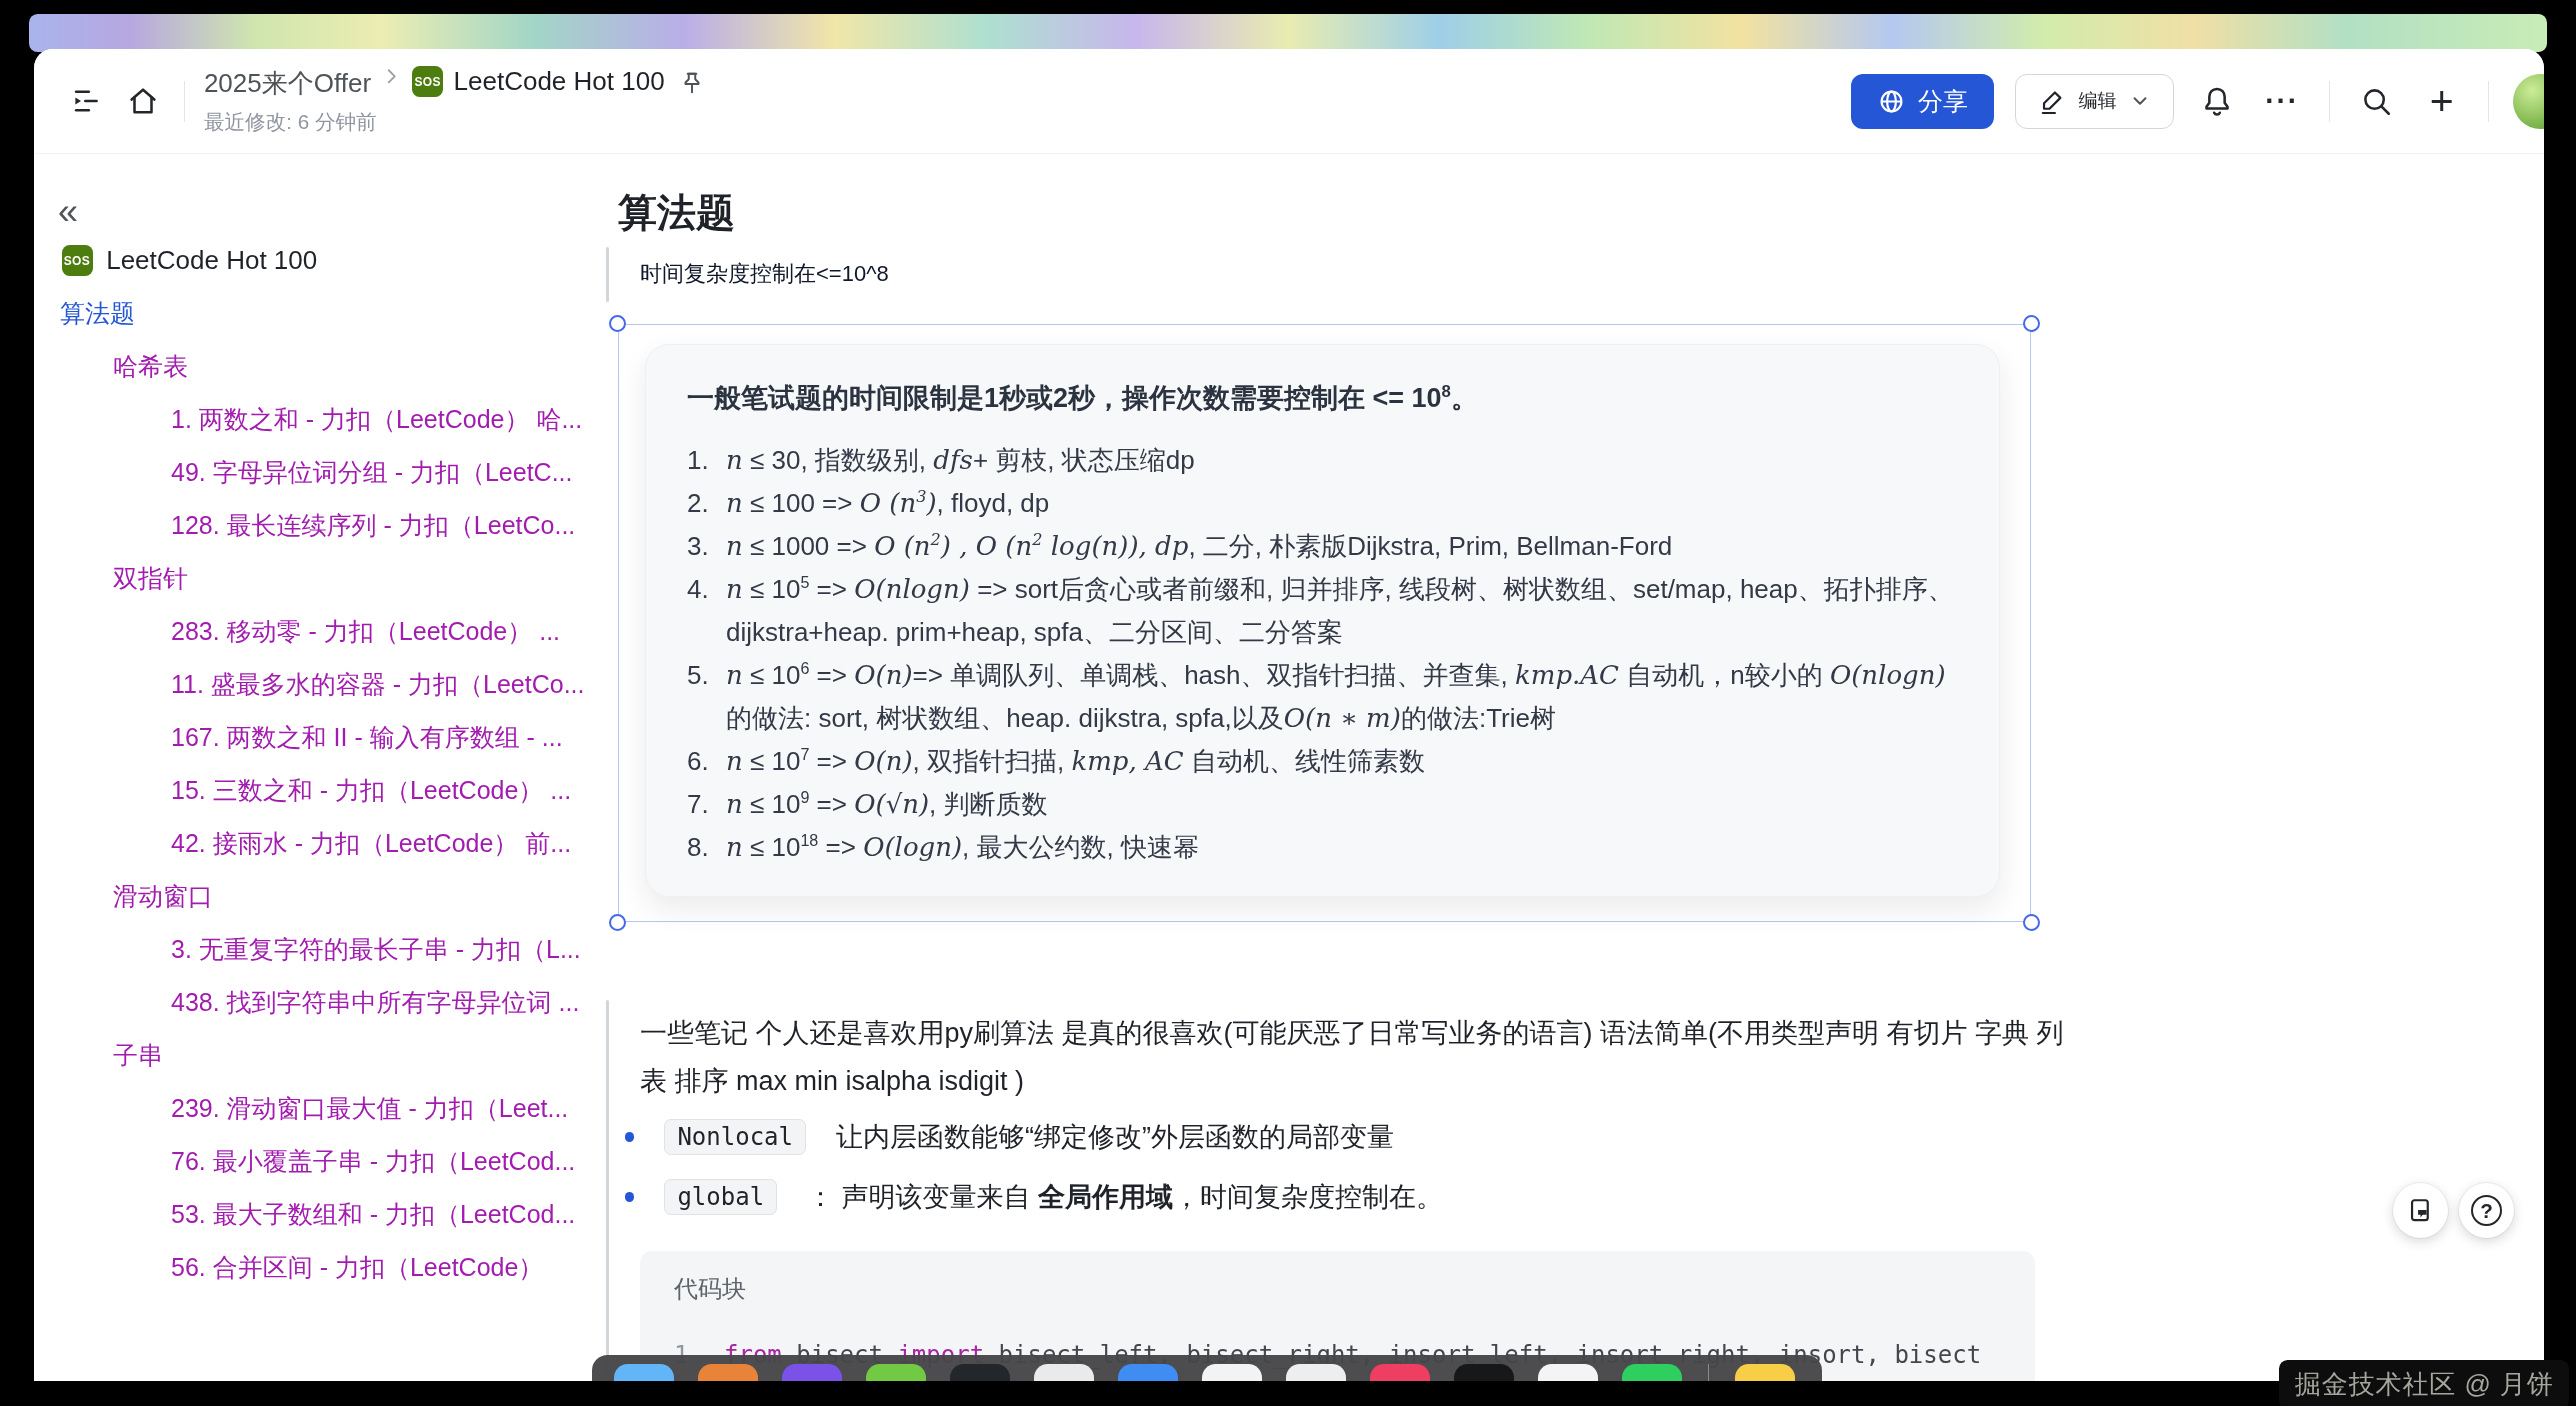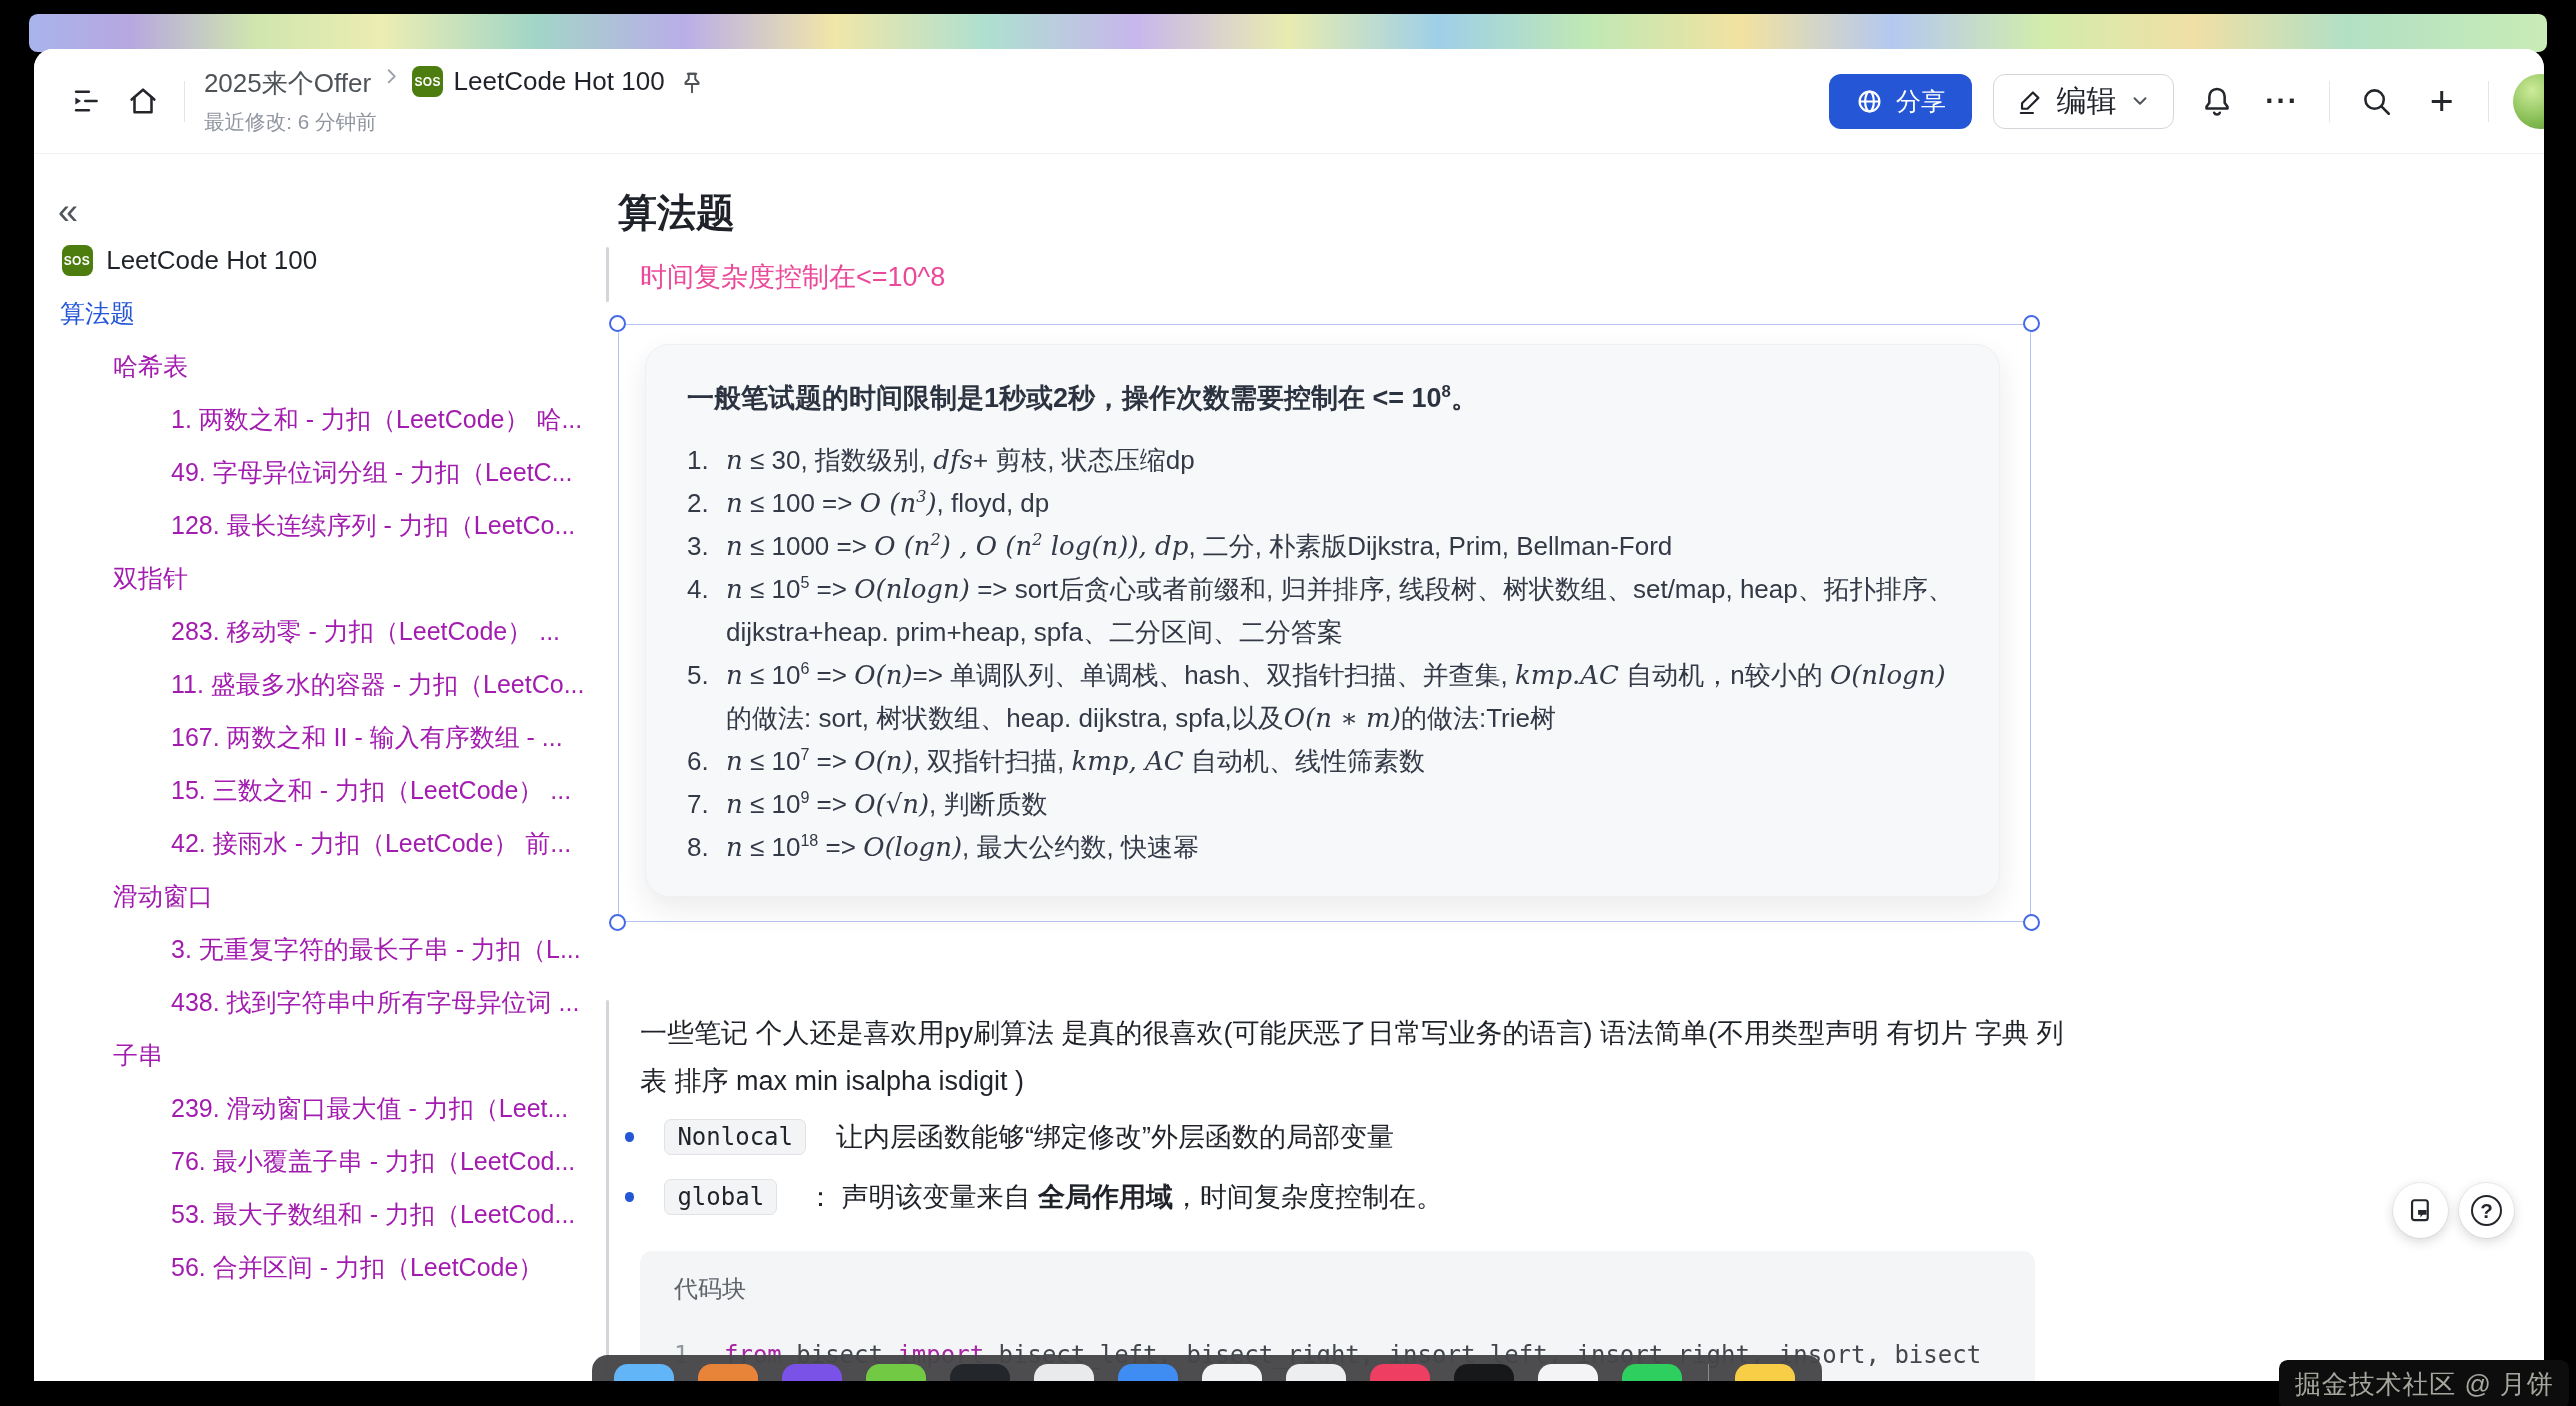--- a/index.html
+++ b/index.html
@@ -47,21 +47,21 @@
   #modified { font-size:20.6px; color:#9095a0; margin-top:6.9px; }
 
   #header-right { margin-left:auto; display:flex; align-items:center; gap:20.6px; }
   #share-btn {
     height:55px; padding:0 26px; border-radius:12px; background:#2456d6; color:#fff;
     font-size:25px; display:flex; align-items:center; gap:12px; cursor:pointer; flex:none;
   }
   #share-btn svg { width:29px; height:29px; }
   #edit-btn {
     height:55px; padding:0 22px; border-radius:12px; border:1.7px solid #d2d5da; color:#1f2329;
-    font-size:30px; display:flex; align-items:center; gap:12px; cursor:pointer; background:#fff; flex:none;
+    font-size:19px; display:flex; align-items:center; gap:12px; cursor:pointer; background:#fff; flex:none;
   }
   #edit-btn svg.pen { width:29px; height:29px; }
   #edit-btn svg.chev { width:22px; height:22px; color:#51565c; }
   #more-btn { font-size:29px; letter-spacing:1.7px; color:#23262b; font-weight:bold; }
   #plus-btn { font-size:41px; font-weight:300; color:#23262b; }
   #avatar {
     width:55px; height:55px; border-radius:50%; flex:none; margin-right:-24px;
     background:radial-gradient(circle at 35% 30%, #cdec9a, #84bb52 60%, #5d9638);
   }
 
@@ -73,21 +73,21 @@
   .sd-row { height:53px; line-height:53px; white-space:nowrap; overflow:hidden; font-size:25px; color:#a21caf; cursor:pointer; }
   .sd-row.lv1 { padding-left:26px; }
   .sd-row.lv2 { padding-left:79px; }
   .sd-row.lv3 { padding-left:137px; }
   .sd-row.active { color:#2456d6; }
 
   
   #page-title { left:584px; top:137px; font-size:39px; font-weight:bold; color:#1f2329; }
   .qborder { width:3.4px; background:#d2d5da; border-radius:1.7px; }
   #quote-border { left:572px; top:198px; height:55px; }
-  #quote-text { left:606px; top:210px; font-size:27px; color:#ec4899; }
+  #quote-text { left:606px; top:210px; font-size:22px; color:#0f172a; }
 
   
   #img-select { left:584px; top:275px; width:1413px; height:598px; border:1.7px solid #b6c4f2; }
   .handle {
     position:absolute; width:17px; height:17px; border-radius:50%;
     background:#fff; border:2.6px solid #4569e8;
   }
   .handle.tl { left:-10.3px; top:-10.3px; } .handle.tr { right:-10.3px; top:-10.3px; }
   .handle.bl { left:-10.3px; bottom:-10.3px; } .handle.br { right:-10.3px; bottom:-10.3px; }
 

